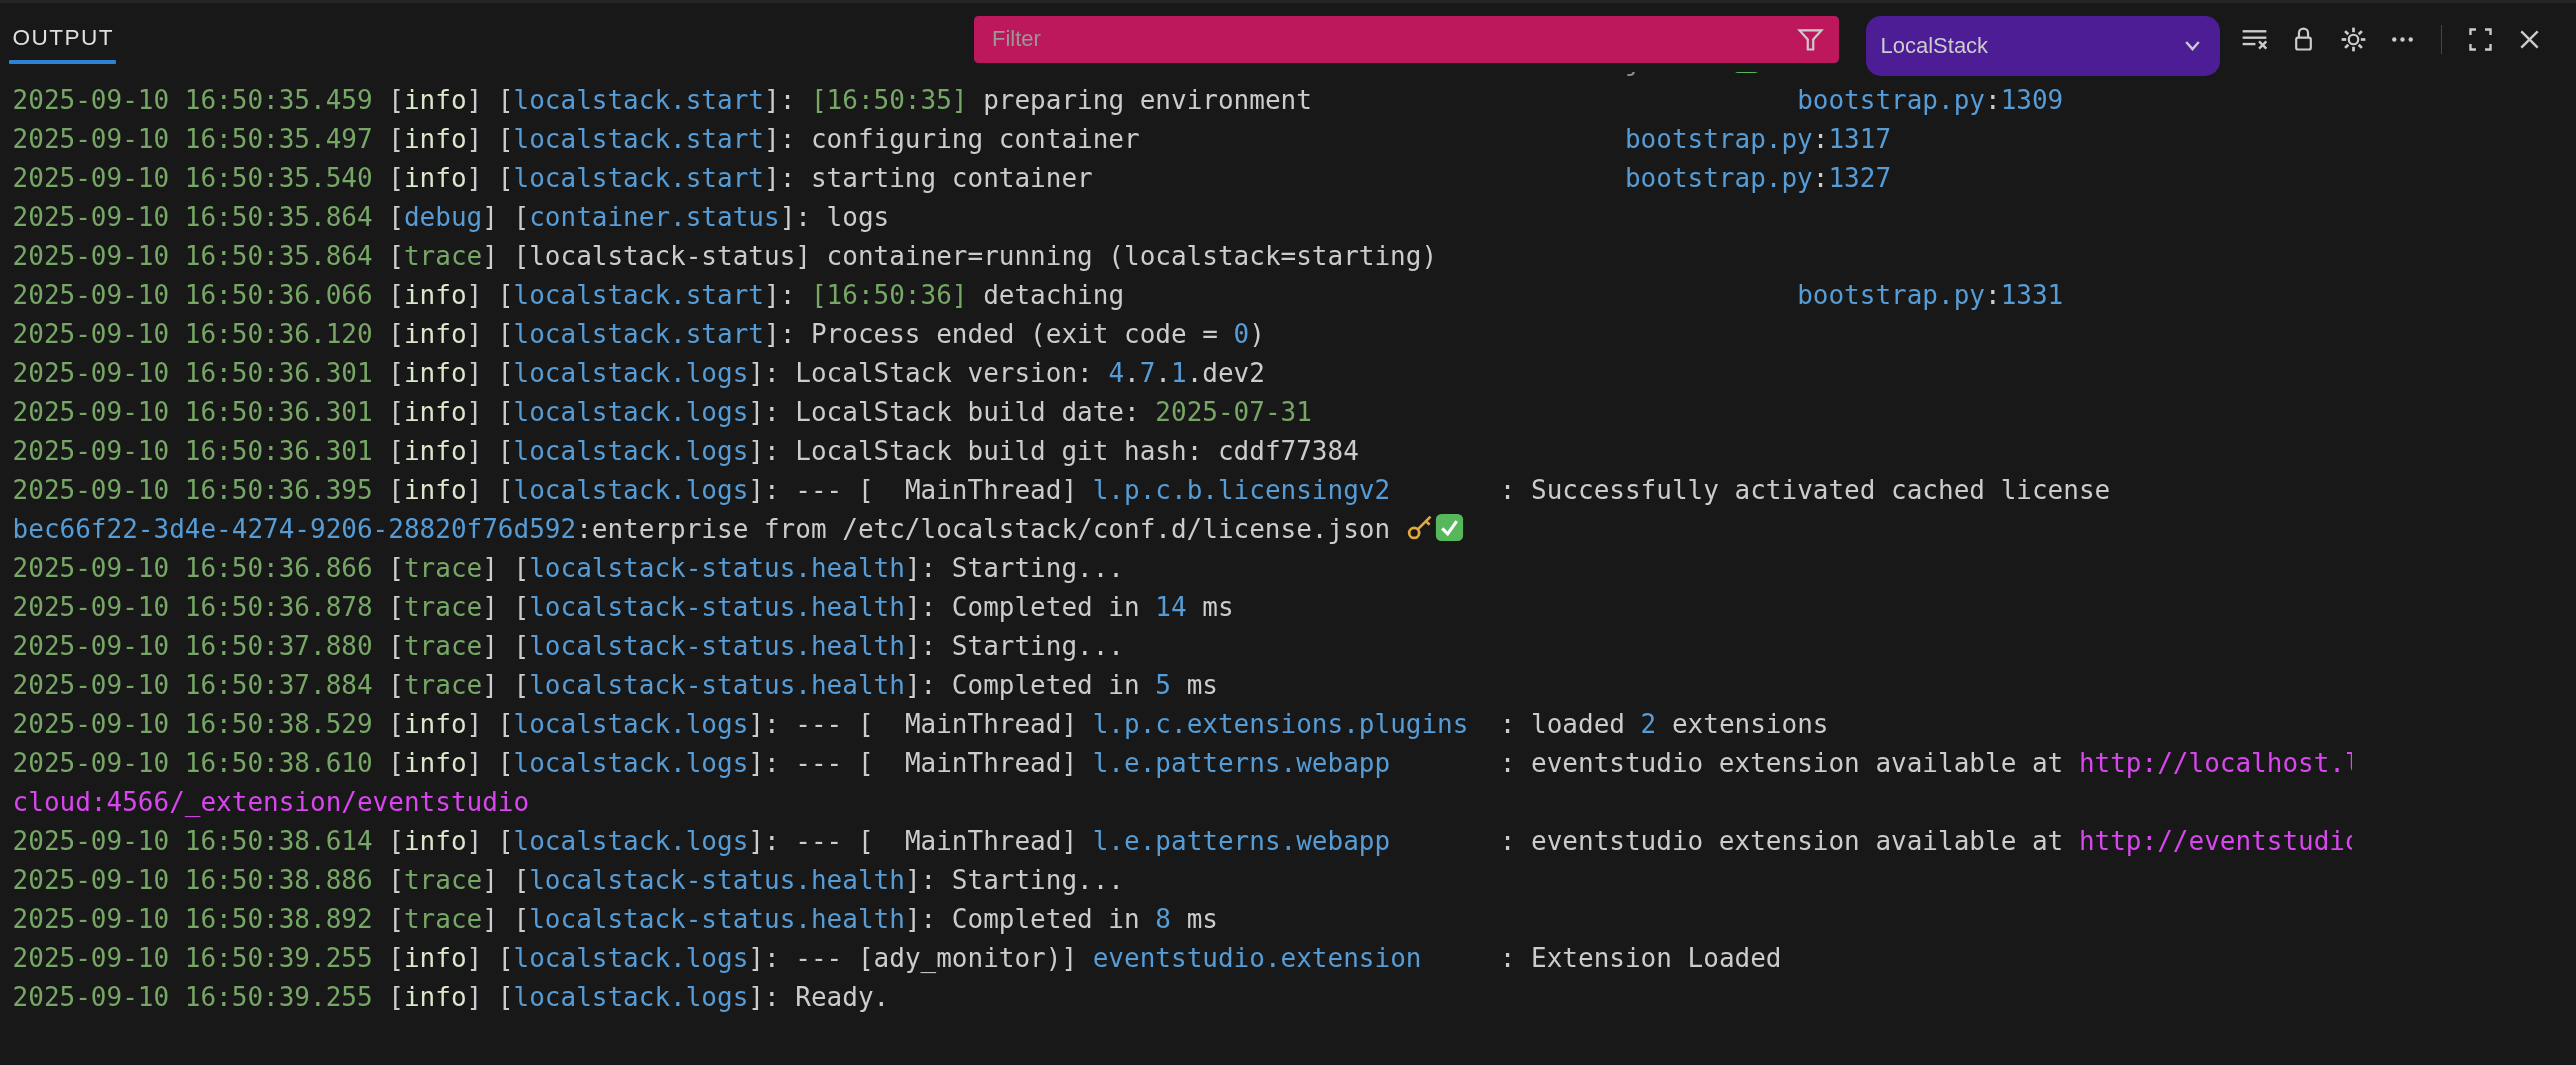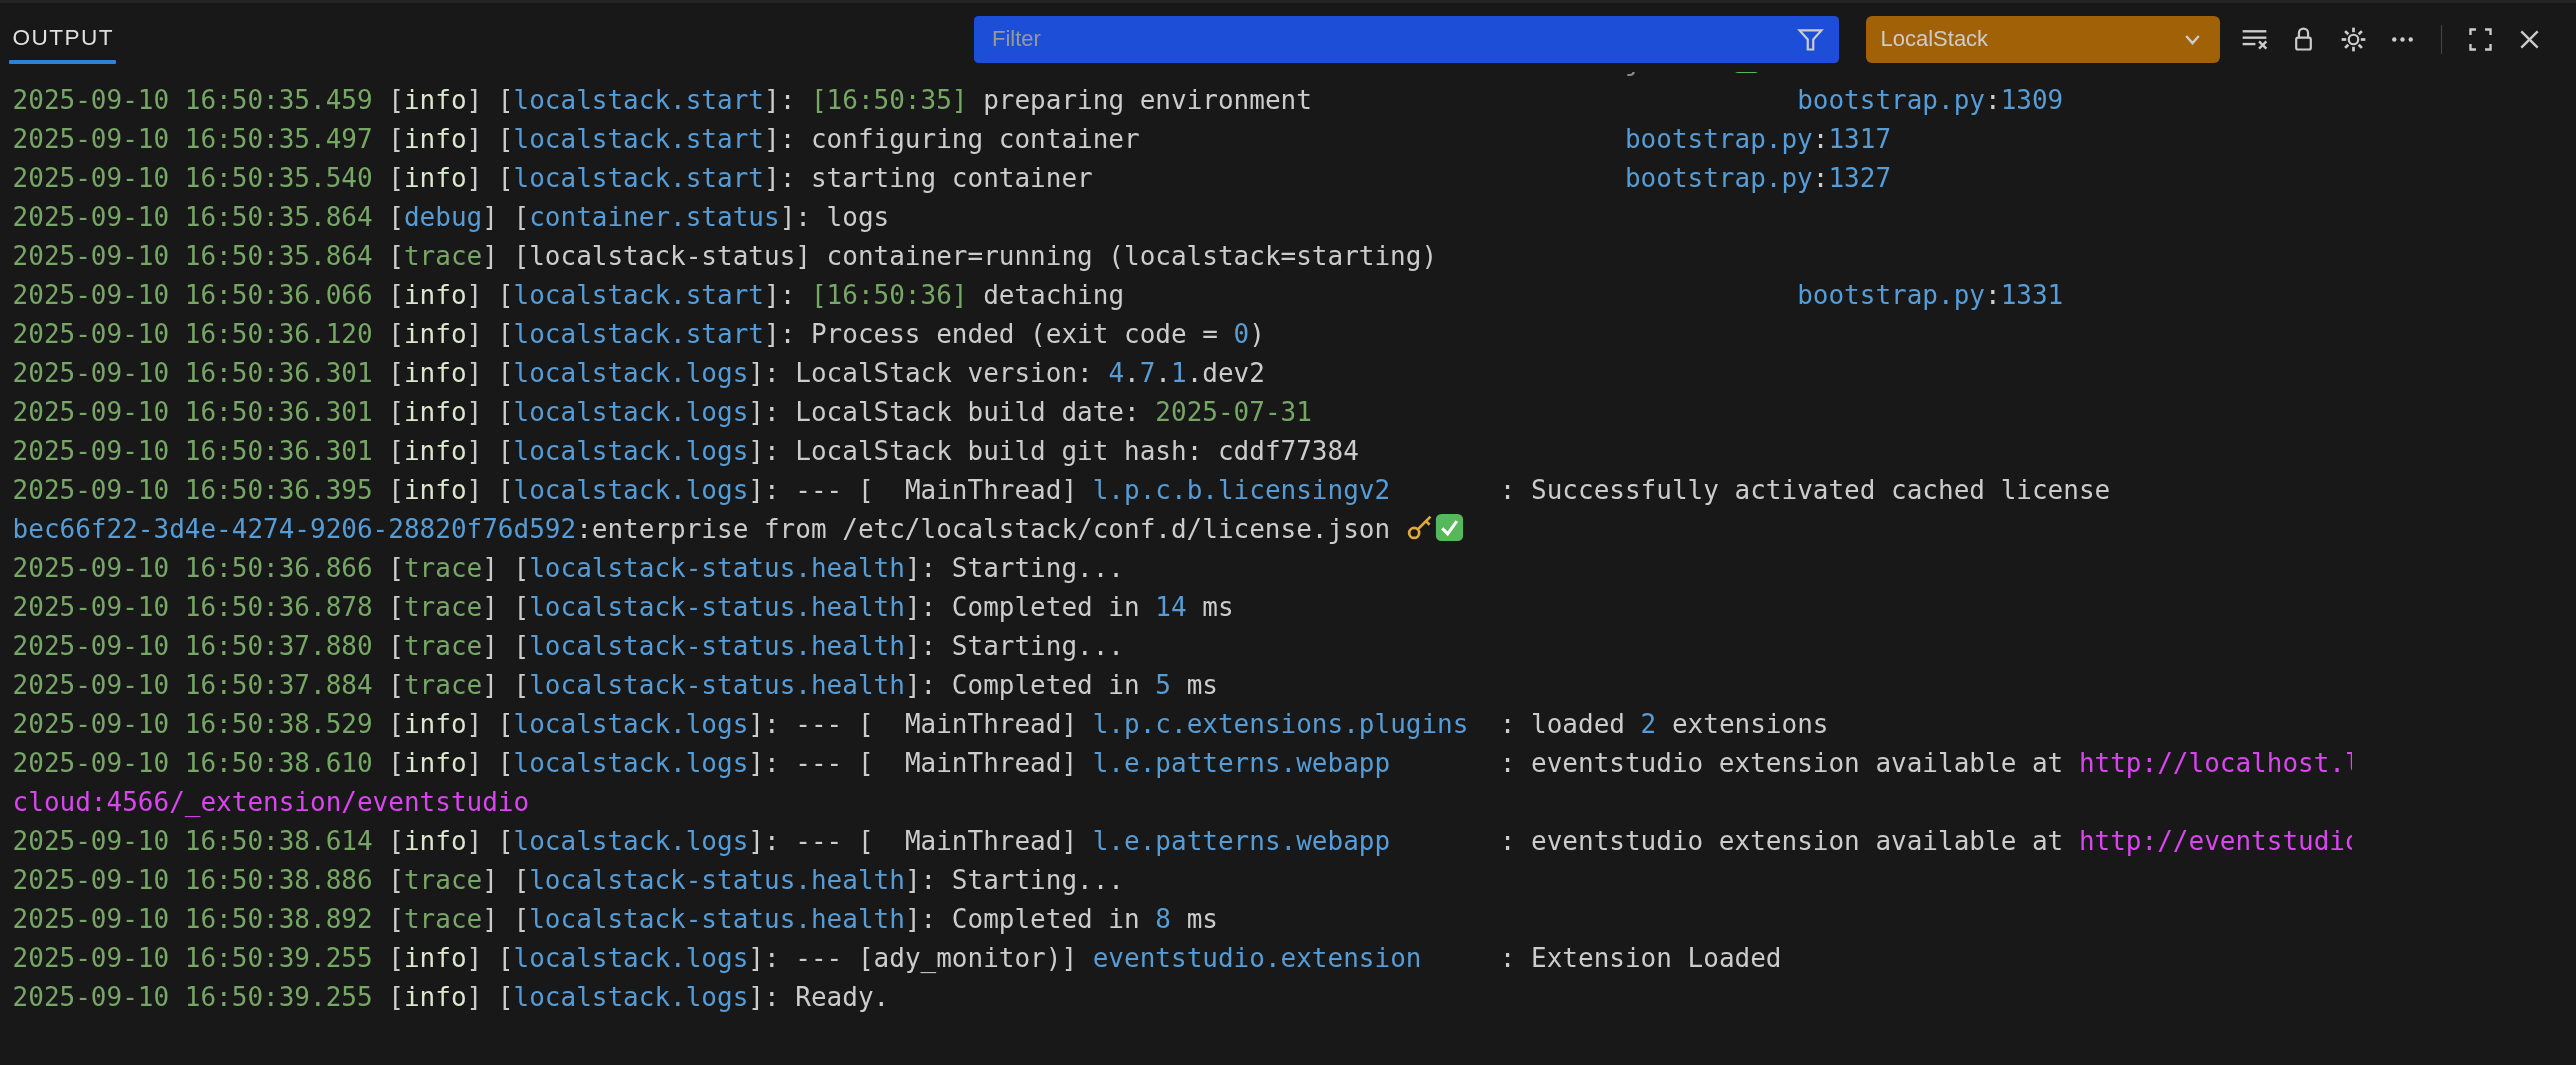--- a/index.html
+++ b/index.html
@@ -9,29 +9,29 @@
                 background:#242424; border-bottom:0.9px solid #1a1a1a; }
 
   
   .panel-header { position:absolute; left:0; top:3px; width:100%; height:67px; background:#181818; }
   .tab { position:absolute; left:12.6px; top:22px; color:#dfdfdf; font-size:22.6px;
          letter-spacing:1.4px; cursor:pointer; }
   .tab-underline { position:absolute; left:9px; top:57px; width:107px; height:3.6px;
                    background:#2f81d4; border-radius:0.9px; }
 
   .filter-box { position:absolute; left:974px; top:12.6px; width:865px; height:47px;
-                background:#1d4ed8; border-radius:4.5px; display:flex; align-items:center; }
+                background:#be185d; border-radius:4.5px; display:flex; align-items:center; }
   .filter-box input { flex:1; background:transparent; border:none; outline:none;
                       color:#cccccc; font-size:22px; padding:0 18px;
                       font-family:"Liberation Sans", sans-serif; }
   .filter-box input::placeholder { color:#989898; }
   .filter-funnel { width:31px; height:31px; margin-right:12.6px; flex:none; }
 
-  .channel-select { position:absolute; left:1866px; top:12.6px; width:354px; height:47px;
-                    background:#a16207; border-radius:6px; display:flex; align-items:center;
+  .channel-select { position:absolute; left:1866px; top:12.6px; width:354px; height:60px;
+                    background:#4c1d95; border-radius:15px; display:flex; align-items:center;
                     padding:0 14.5px; cursor:pointer; }
   .channel-select .label { color:#cccccc; font-size:22px; }
   .channel-select .chevron { margin-left:auto; width:27px; height:27px; }
 
   .actions { position:absolute; left:2238px; top:12.6px; height:47px;
              display:flex; align-items:center; gap:16.3px; }
   .icon-btn { width:33px; height:33px; display:flex; align-items:center; justify-content:center;
               cursor:pointer; border-radius:4.5px; }
   .icon-btn svg { width:31px; height:31px; }
   .v-divider { width:1.8px; height:29px; background:#454545; margin:0 5.4px; }

